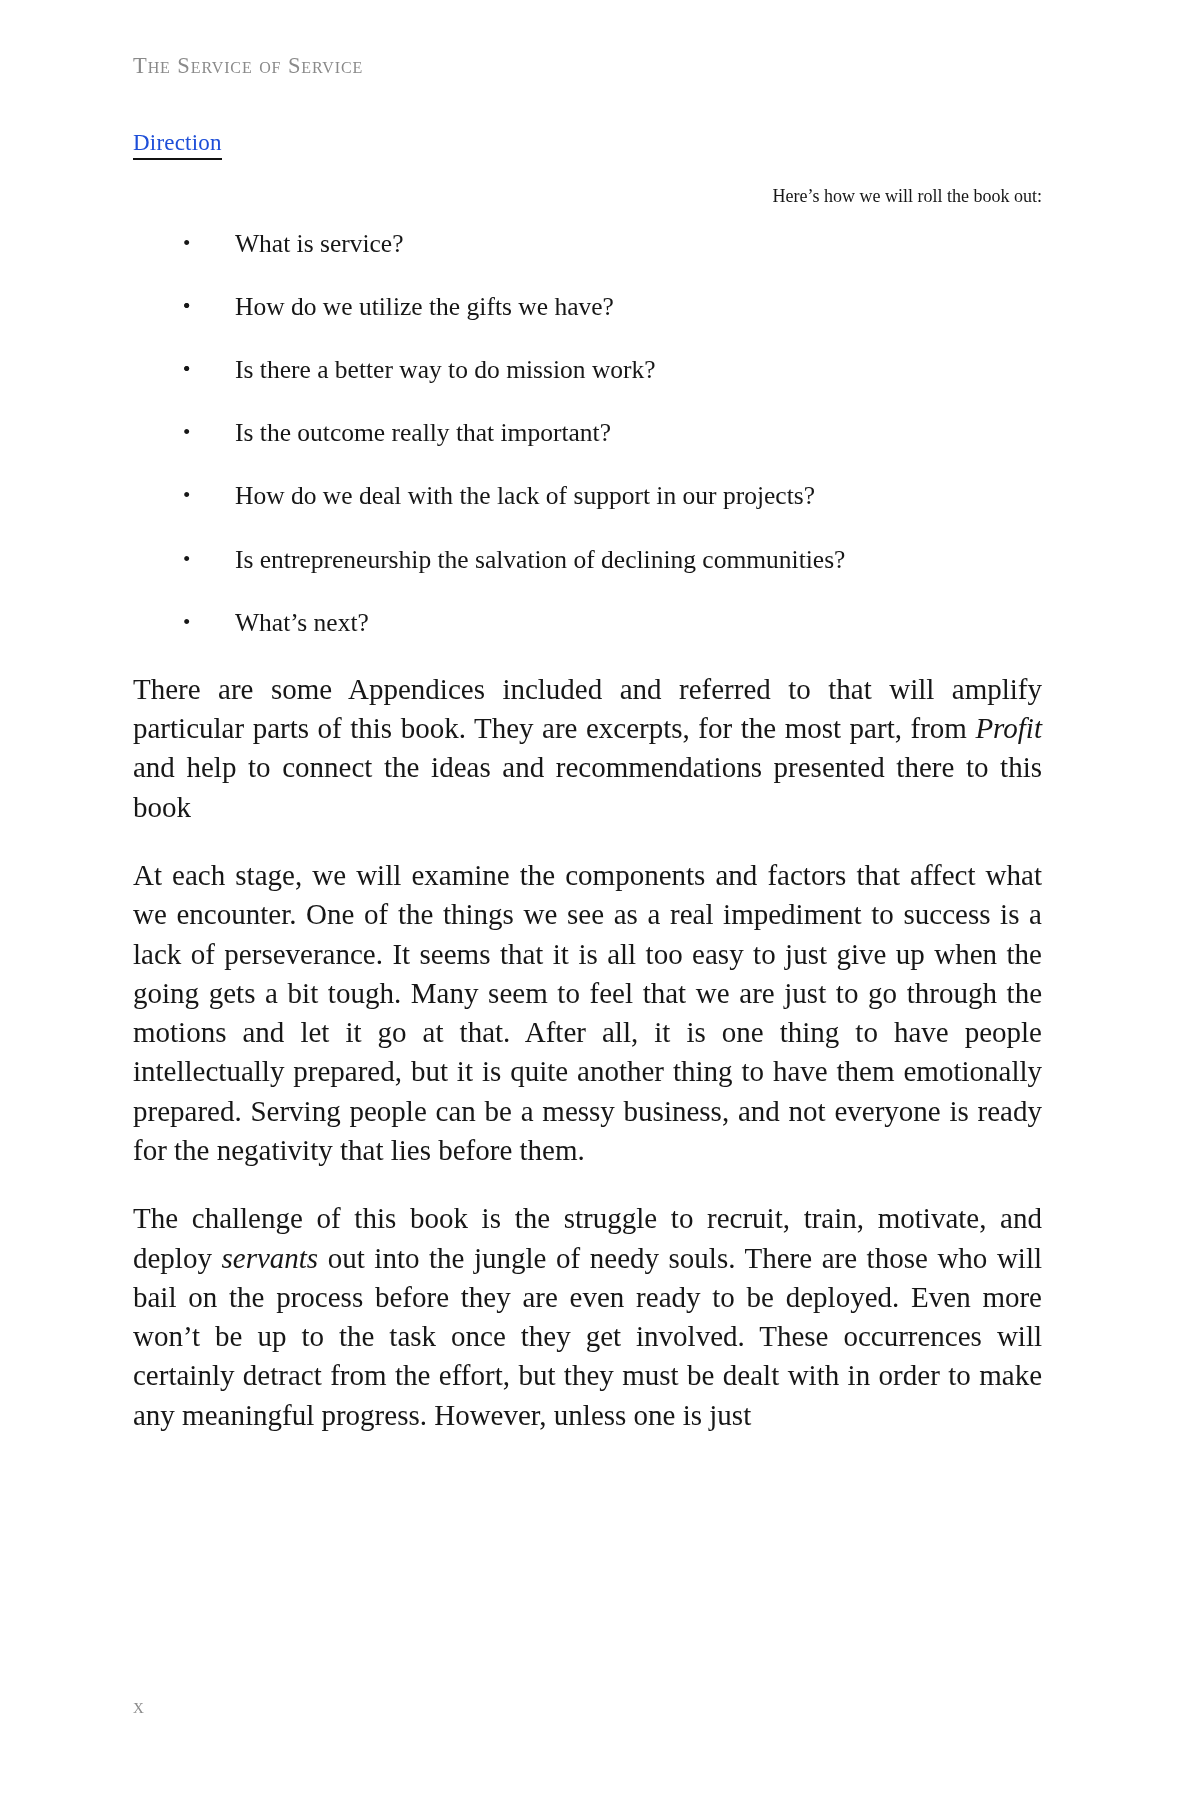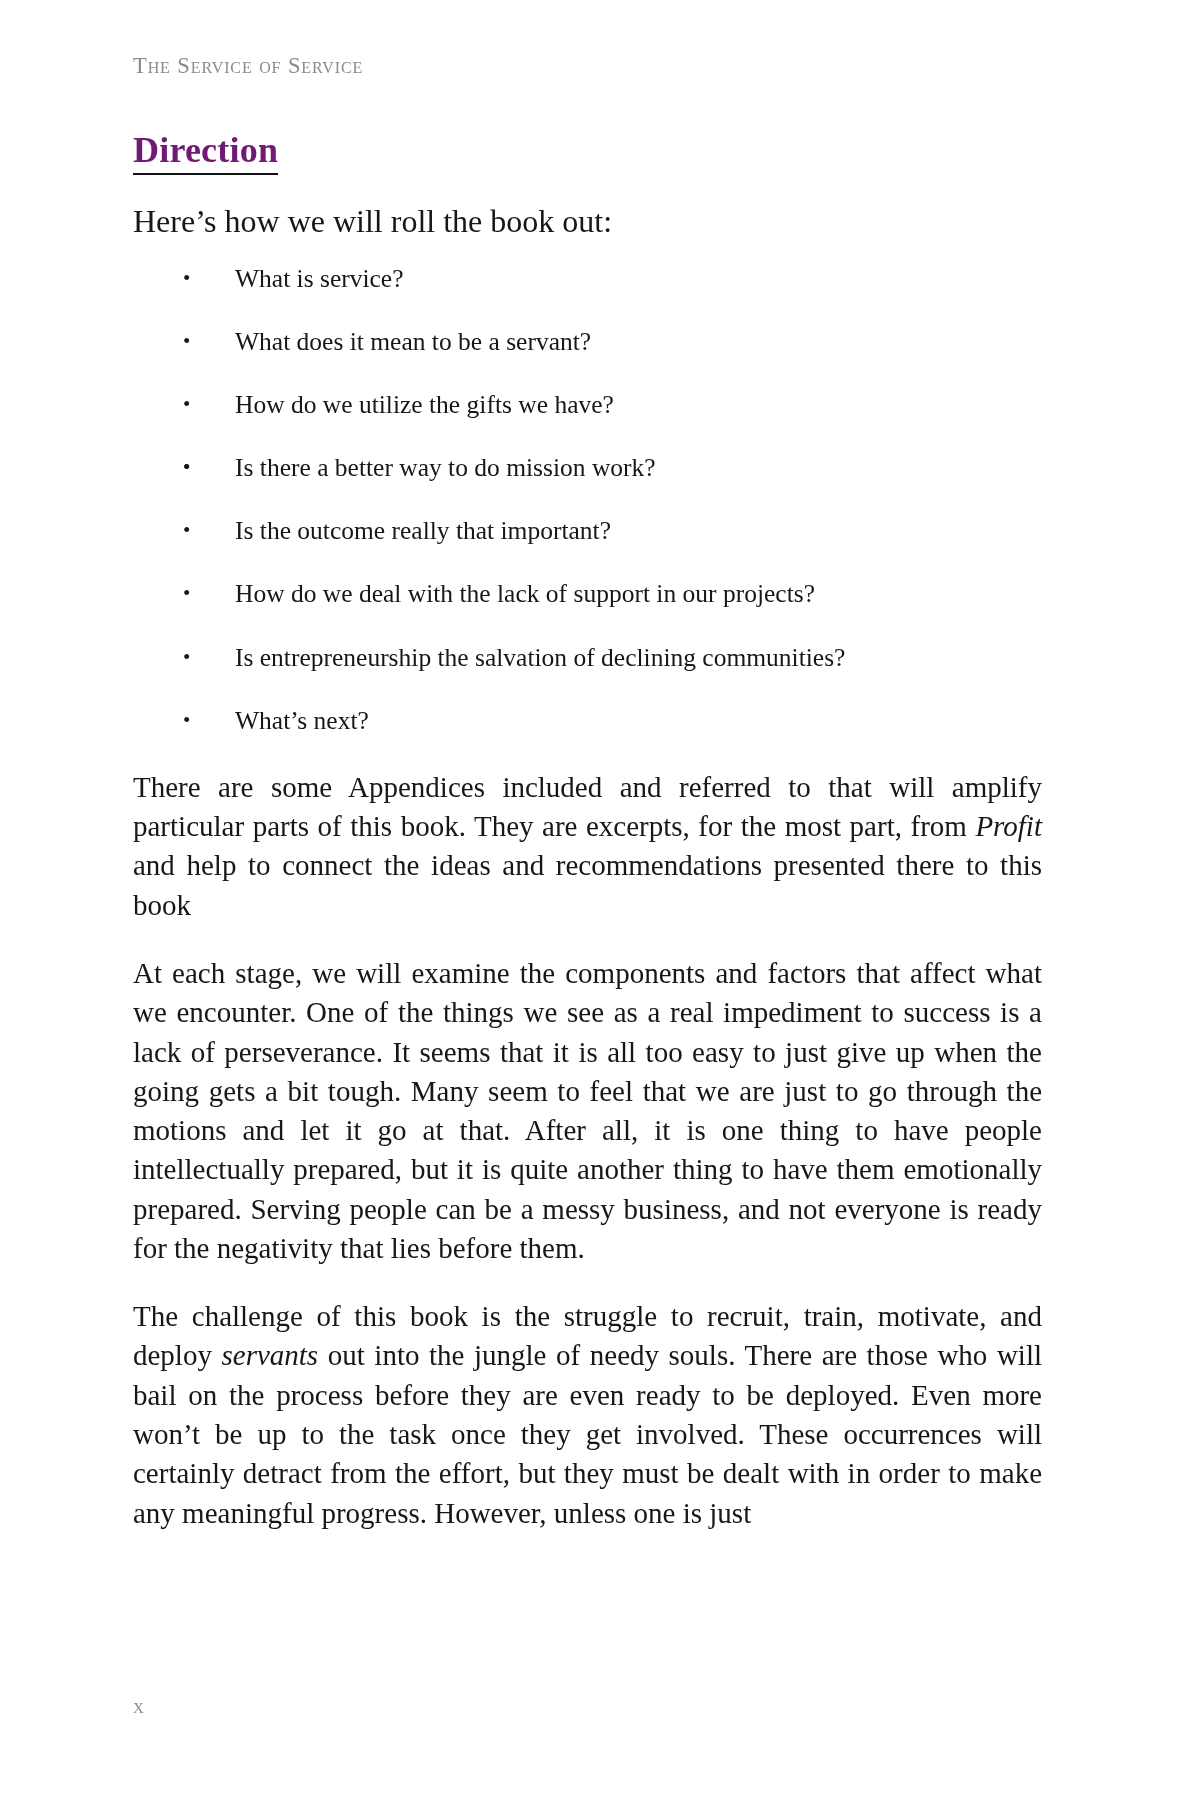--- a/index.html
+++ b/index.html
@@ -43,36 +43,36 @@
   
   .content {
     position: absolute;
     left: 133px;
     top: 130px;
     width: 909px;
   }
 
   h1.section-heading {
     margin: 0 0 28px 0;
-    font-size: 36px;
+    font-size: 23px;
     line-height: 1.15;
-    font-weight: bold;
-    color: #701a75;
+    font-weight: normal;
+    color: #1d4ed8;
     letter-spacing: 0.2px;
   }
   h1.section-heading .u {
     border-bottom: 2.4px solid #111111;
     padding-bottom: 3px;
   }
 
   p.lead {
     margin: 0 0 18px 0;
-    font-size: 32px;
+    font-size: 18px;
     line-height: 1.42;
-    text-align: left;
+    text-align: right;
     color: #171717;
   }
 
   ul.outline {
     list-style: none;
     margin: 0 0 22px 0;
     padding: 0;
   }
   ul.outline li {
     position: relative;
@@ -135,21 +135,20 @@
 
     <p class="lead">Here’s how we will roll the book out:</p>
 
     <ul class="outline">
       <li>
         <span class="bullet">•</span>
         <span>What is service?</span>
       </li>
       <li>
         <span class="bullet">•</span>
-        <span>What does it mean to be a servant?</span>
       </li>
       <li>
         <span class="bullet">•</span>
         <span>How do we utilize the gifts we have?</span>
       </li>
       <li>
         <span class="bullet">•</span>
       </li>
       <li>
         <span class="bullet">•</span>

